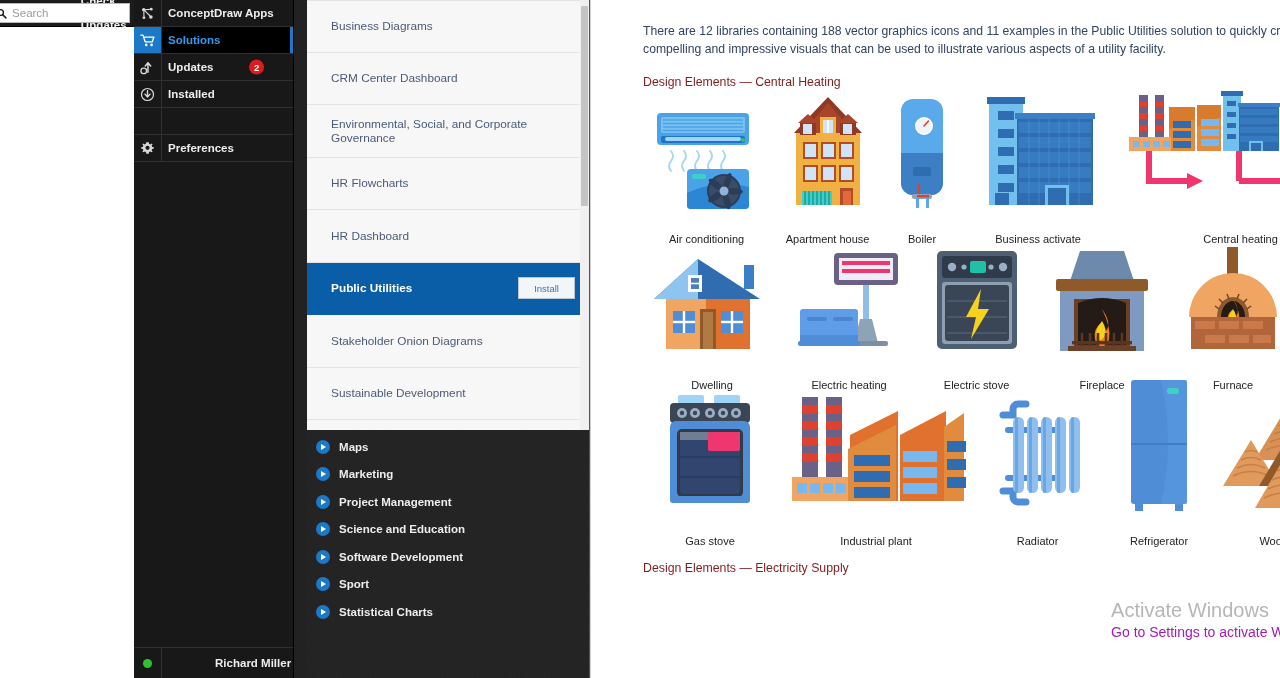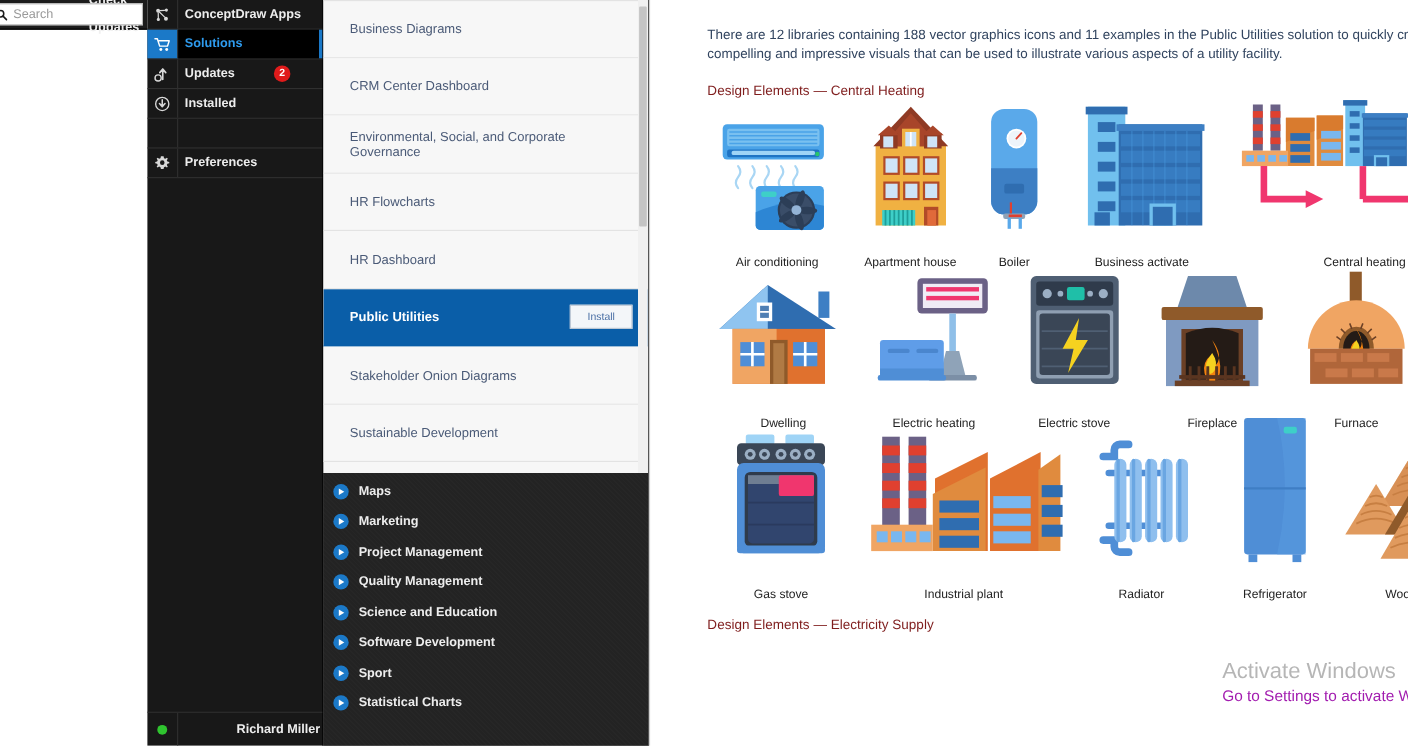--- a/index.html
+++ b/index.html
@@ -58,21 +58,21 @@
   }
   .user-row {
     height: 31px; flex: 0 0 31px; display: flex; align-items: stretch; border-top: 1px solid #303030;
   }
   .user-dot-cell { width: 28px; flex: 0 0 28px; display: flex; align-items: center; justify-content: center; border-right: 1px solid #303030; }
   .dot-green { width: 9px; height: 9px; border-radius: 50%; background: #2fc42f; }
   .user-name-cell { flex: 1 1 auto; display: flex; align-items: center; padding-left: 6px; }
   .user-name { color: #ededed; font-size: 11.5px; font-weight: bold; padding-left: 47px; }
 
   
-  .midcol { width: 296px; flex: 0 0 296px; background: #222; display: flex; flex-direction: column; position: relative; border-right: 1px solid #555; }
+  .midcol { width: 296px; flex: 0 0 296px; background: #222; display: flex; flex-direction: column; position: relative; border-right: 1px solid #555; padding-left: 13px; }
   .sol-list { height: 430px; flex: 0 0 430px; background: #f7f7f7; overflow: hidden; position: relative; }
   .sol-item {
     height: 52.5px; display: flex; align-items: center; justify-content: space-between;
     padding: 0 14px 0 24px; border-bottom: 1px solid #e3e3e3; background: #f7f7f7;
   }
   .sol-item:first-child { border-top: 1px solid #e3e3e3; }
   .sol-item.sel { background: #0a5ea8; border-bottom: 1px solid #0a5ea8; }
   .sol-name { color: #4a5a77; font-size: 11.8px; }
   .sol-item.sel .sol-name { color: #fff; font-weight: bold; }
   .install-btn {
@@ -274,26 +274,20 @@
         <div class="cat-item">
           <span class="cat-bullet">
               <span class="cat-tri"></span>
             </span>
           <span class="cat-label">Project Management</span>
         </div>
         <div class="cat-item">
           <span class="cat-bullet">
               <span class="cat-tri"></span>
             </span>
-          <span class="cat-label">Quality Management</span>
-        </div>
-        <div class="cat-item">
-          <span class="cat-bullet">
-              <span class="cat-tri"></span>
-            </span>
           <span class="cat-label">Science and Education</span>
         </div>
         <div class="cat-item">
           <span class="cat-bullet">
               <span class="cat-tri"></span>
             </span>
           <span class="cat-label">Software Development</span>
         </div>
         <div class="cat-item">
           <span class="cat-bullet">

